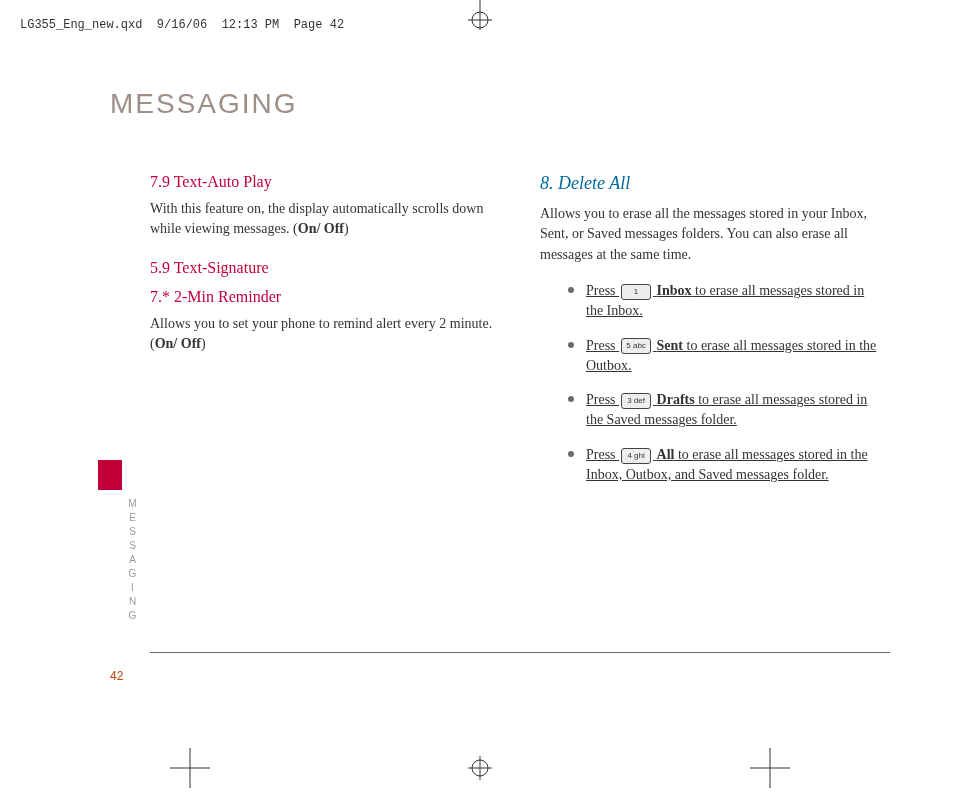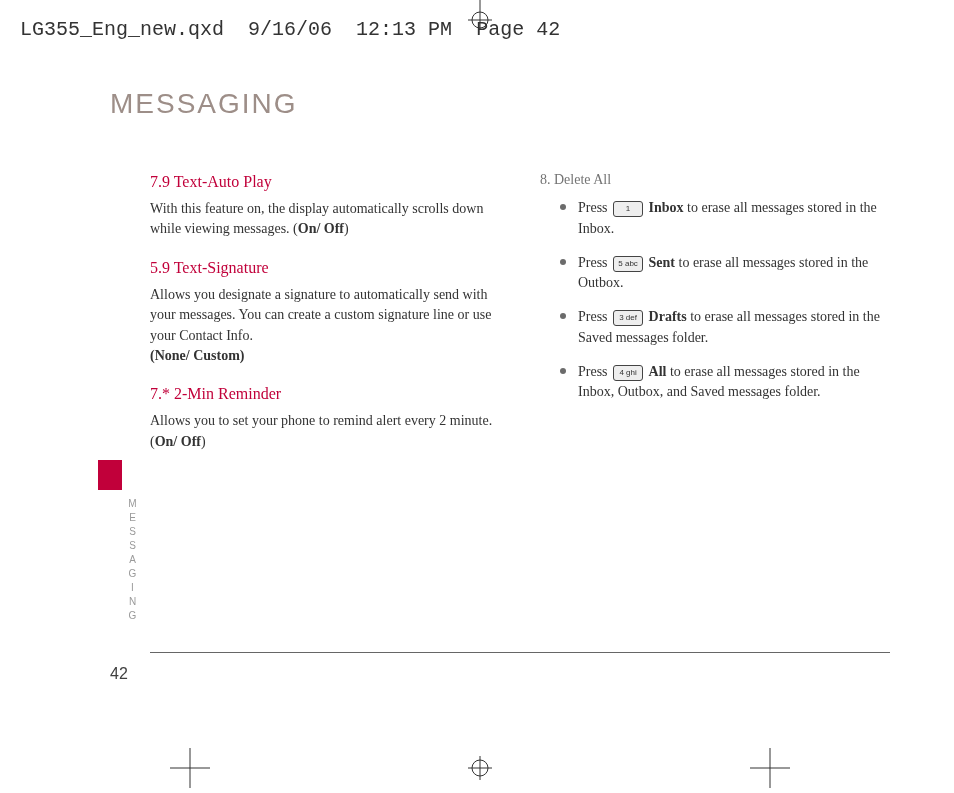--- a/index.html
+++ b/index.html
@@ -11,21 +11,21 @@
     font-family: Georgia, "Times New Roman", serif;
     color: #333;
     position: relative;
     overflow: hidden;
   }
   .header-line {
     position: absolute;
     top: 18px;
     left: 20px;
     font-family: "Courier New", monospace;
-    font-size: 20px;
+    font-size: 12px;
     color: #333;
     letter-spacing: 0;
   }
   .page-title {
     position: absolute;
     top: 88px;
     left: 110px;
     font-family: "Helvetica Neue", Arial, sans-serif;
     font-weight: 300;
     font-size: 28px;
@@ -47,34 +47,36 @@
     line-height: 1.45;
     color: #333;
   }
   .subhead {
     color: #c1003a;
     font-size: 16px;
     margin: 0 0 6px 0;
     font-family: Georgia, "Times New Roman", serif;
   }
   .sec-title {
-    color: #737373;
-    font-size: 14px;
+    color: #0369a1;
+    font-size: 18px;
     margin: 0 0 8px 0;
     font-family: Georgia, "Times New Roman", serif;
     font-weight: normal;
+    font-style: italic;
   }
   .para {
     margin: 0 0 16px 0;
   }
   .bold { font-weight: bold; }
   .bullet-list {
     list-style: none;
     padding: 0 0 0 20px;
-    margin: 0;
+    margin: 8px;
+    text-decoration: underline;
   }
   .bullet-list li {
     position: relative;
     padding-left: 18px;
     margin: 0 0 14px 0;
   }
   .bullet-list li::before {
     content: "";
     position: absolute;
     left: 0;
@@ -122,22 +124,22 @@
     letter-spacing: 3px;
     color: #9a9a9a;
     writing-mode: vertical-rl;
     text-orientation: upright;
   }
   .page-number {
     position: absolute;
     left: 110px;
     bottom: 110px;
     font-family: Arial, sans-serif;
-    font-size: 16px;
-    color: #404040;
+    font-size: 12px;
+    color: #c2410c;
   }
   .footer-rule {
     position: absolute;
     left: 150px;
     bottom: 140px;
     width: 740px;
     border-top: 1px solid #666;
   }
   
   .crop {
@@ -158,33 +160,30 @@
 
 <div class="content-area">
 
   <div class="col">
     <p class="subhead">7.9 Text-Auto Play</p>
     <p class="para">
       <span>With this feature on, the display automatically scrolls down while viewing messages. (</span><span class="bold">On/ Off</span><span>)</span>
     </p>
 
     <p class="subhead">5.9 Text-Signature</p>
-    <p class="para">
-      <span>Allows you designate a signature to automatically send with your messages. You can create a custom signature line or use your Contact Info.</span><br>
-      <span class="bold">(None/ Custom)</span>
-    </p>
 
     <p class="subhead">7.* 2-Min Reminder</p>
     <p class="para">
       <span>Allows you to set your phone to remind alert every 2 minute. (</span><span class="bold">On/ Off</span><span>)</span>
     </p>
   </div>
 
   <div class="col">
     <p class="sec-title">8. Delete All</p>
+    <p class="para">Allows you to erase all the messages stored in your Inbox, Sent, or Saved messages folders. You can also erase all messages at the same time.</p>
 
 
     <ul class="bullet-list">
       <li>
         <span>Press </span>
         <span class="key">1</span>
         <span class="bold">Inbox</span><span> to erase all messages stored in the Inbox.</span>
       </li>
       <li>
         <span>Press </span>

